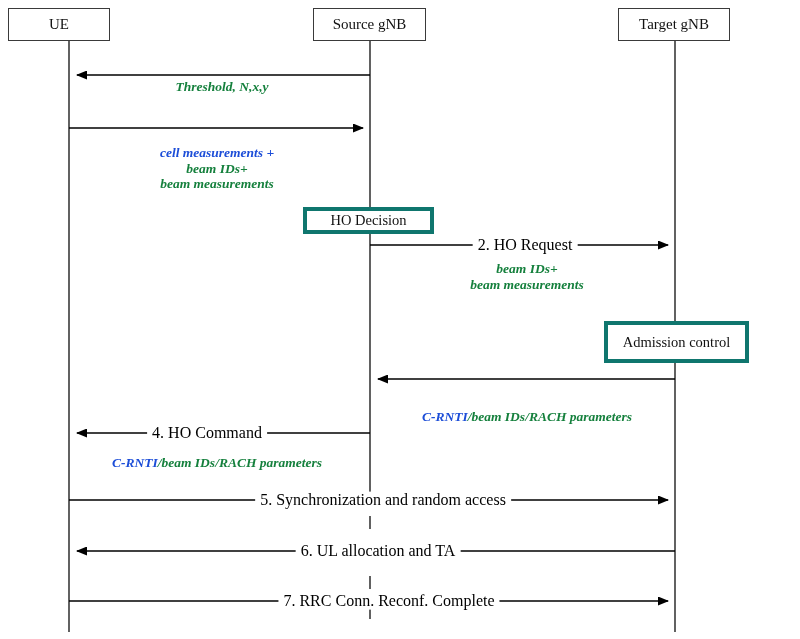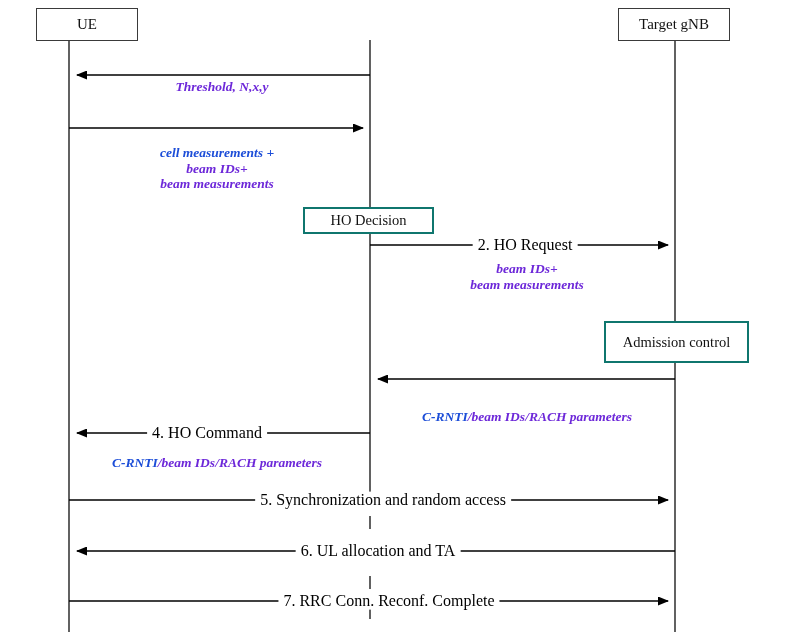--- a/index.html
+++ b/index.html
@@ -35,21 +35,21 @@
     justify-content: center;
     font-size: 15px;
     color: #111111;
     white-space: nowrap;
     z-index: 4;
   }
   
   .proc-box {
     position: absolute;
     box-sizing: border-box;
-    border: 2px solid #0f766e;
+    border: 4px solid #0f766e;
     background: #ffffff;
     display: flex;
     align-items: center;
     justify-content: center;
     font-size: 14.5px;
     color: #111111;
     white-space: nowrap;
     z-index: 4;
   }
   
@@ -70,21 +70,21 @@
     transform: translate(-50%, 0);
     font-size: 13.5px;
     font-style: italic;
     font-weight: bold;
     white-space: nowrap;
     z-index: 5;
     line-height: 1.15;
     color: #000000;
   }
   .msg-sub.center { text-align: center; }
-  .red { color: #6d28d9; }
+  .red { color: #15803d; }
   .blk { color: #1d4ed8; }
 </style>
 </head>
 <body>
 
 <div id="diagram">
 
   <svg id="wires" viewBox="0 0 800 639" xmlns="http://www.w3.org/2000/svg">
     <defs>
       <marker id="ah-r" markerWidth="11" markerHeight="9" refX="10" refY="4.5" orient="auto" markerUnits="userSpaceOnUse">
@@ -113,22 +113,25 @@
 
     <line x1="370" y1="433" x2="77" y2="433" stroke="#000000" stroke-width="1.5" marker-end="url(#ah-l)"></line>
 
     <line x1="69" y1="500" x2="668" y2="500" stroke="#000000" stroke-width="1.5" marker-end="url(#ah-r)"></line>
 
     <line x1="675" y1="551" x2="77" y2="551" stroke="#000000" stroke-width="1.5" marker-end="url(#ah-l)"></line>
 
     <line x1="69" y1="601" x2="668" y2="601" stroke="#000000" stroke-width="1.5" marker-end="url(#ah-r)"></line>
   </svg>
 
-  <div class="actor-box" style="left:36px; top:8px; width:102px; height:33px;">
+  <div class="actor-box" style="left:8px; top:8px; width:102px; height:33px;">
     <span>UE</span>
+  </div>
+  <div class="actor-box" style="left:313px; top:8px; width:113px; height:33px;">
+    <span>Source gNB</span>
   </div>
   <div class="actor-box" style="left:618px; top:8px; width:112px; height:33px;">
     <span>Target gNB</span>
   </div>
 
   <div class="proc-box" style="left:303px; top:207px; width:131px; height:27px;">
     <span>HO Decision</span>
   </div>
   <div class="proc-box" style="left:604px; top:321px; width:145px; height:42px;">
     <span>Admission control</span>

